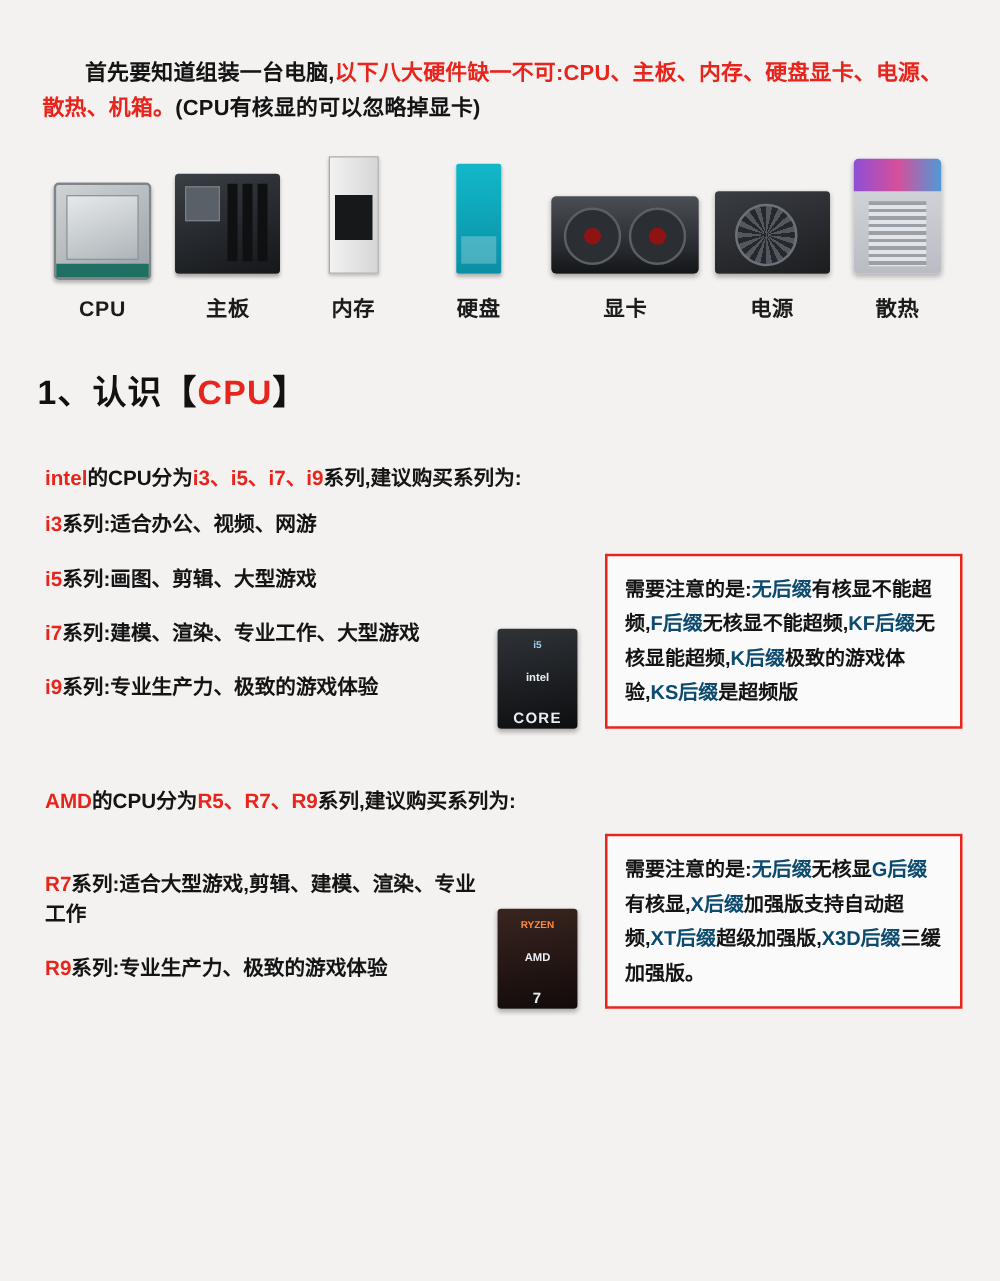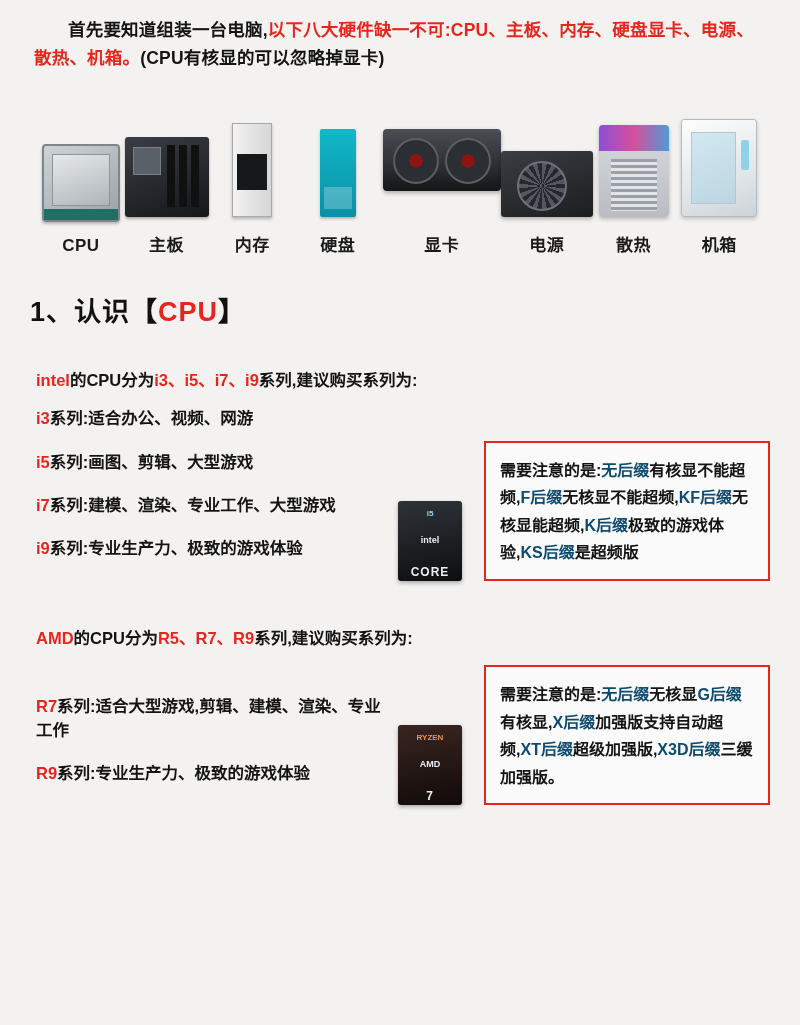--- a/index.html
+++ b/index.html
@@ -12,21 +12,21 @@
     height: 1025px;
     font-family: "Liberation Sans", "DejaVu Sans", sans-serif;
     color: #111;
     overflow: hidden;
     position: relative;
   }
   .page {
     width: 800px;
     height: 954px;
     box-sizing: border-box;
-    padding: 16px 30px 0 30px;
+    padding: 44px 30px 0 30px;
     position: relative;
   }
 
   
   .intro {
     font-size: 17.5px;
     font-weight: bold;
     line-height: 1.62;
     letter-spacing: .2px;
     text-indent: 34px;
@@ -304,21 +304,21 @@
       <div class="part-label">内存</div>
     </div>
 
     <div class="part">
       <div class="part-img">
           <div class="ssd"></div>
         </div>
       <div class="part-label">硬盘</div>
     </div>
 
-    <div class="part" style="width:122px;flex:0 0 122px;gap:26px;">
+    <div class="part" style="width:122px;flex:0 0 122px;">
       <div class="part-img">
         <div class="gpu">
             <div class="fan f1"></div>
             <div class="fan f2"></div>
           </div>
       </div>
       <div class="part-label">显卡</div>
     </div>
 
     <div class="part">
@@ -328,26 +328,20 @@
       <div class="part-label">电源</div>
     </div>
 
     <div class="part">
       <div class="part-img">
           <div class="cooler"></div>
         </div>
       <div class="part-label">散热</div>
     </div>
 
-    <div class="part">
-      <div class="part-img">
-          <div class="case"></div>
-        </div>
-      <div class="part-label">机箱</div>
-    </div>
 
   </div>
 
   <h2 class="sec-head">
     <span>1、</span><span>认识【</span><span class="red">CPU</span><span>】</span>
   </h2>
 
 
   <p class="lead">
     <span class="red">intel</span><span>的CPU分为</span><span class="red">i3、i5、i7、i9</span><span>系列,建议购买系列为:</span>

